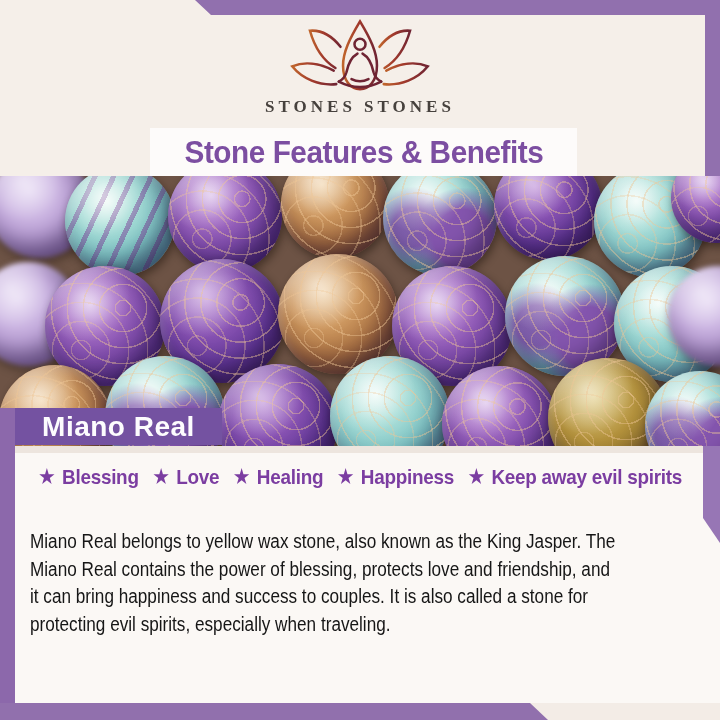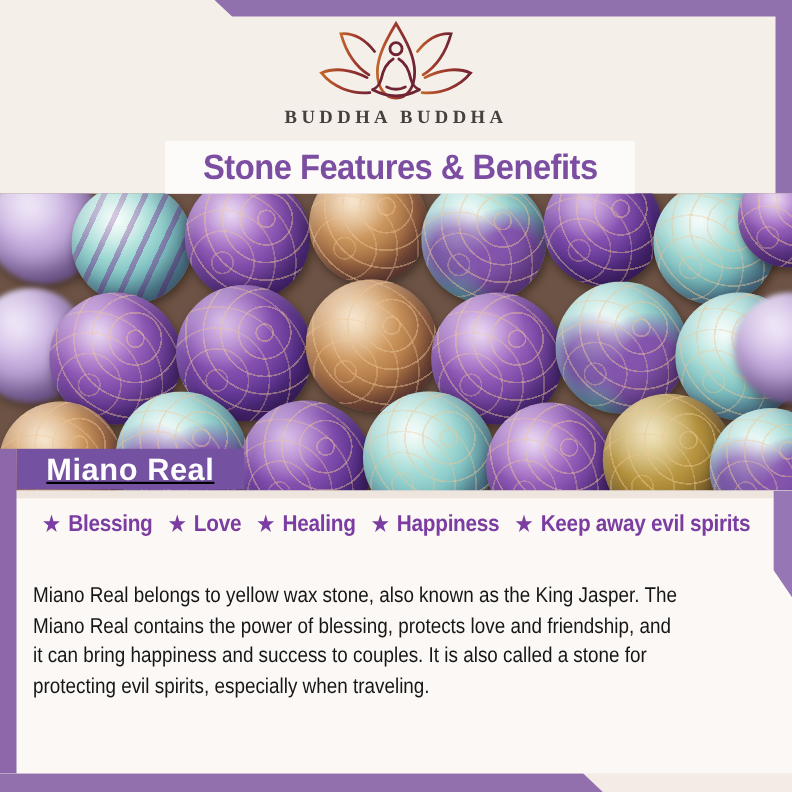--- a/index.html
+++ b/index.html
@@ -45,21 +45,21 @@
   .b-olive      { background: radial-gradient(circle at 38% 32%, #e3cf8a 0%, #b3913c 40%, #7c621f 75%, #4f3d12 100%); }
   .b-lavender   { background: radial-gradient(circle at 40% 35%, #e4d6f2 0%, #c4abdd 40%, #a487c6 75%, #8d6fb2 100%); filter:blur(2.5px); }
   .b-lavender::after { background:none; }
   .b-tealStripe { background:
       repeating-linear-gradient(115deg, rgba(122,62,150,0) 0 12px, rgba(122,62,150,.5) 12px 17px),
       radial-gradient(circle at 38% 32%, #eefaf6 0%, #aee0da 25%, #7cc4c4 55%, #4f97a4 85%, #3a7280 100%); }
   .b-tealStripe::after { background:none; }
 
   
   .product-label { position:absolute; left:15px; top:408px; width:207px; height:37px;
-    background:#7452A1; display:flex; align-items:center; justify-content:center; z-index:6;text-decoration:underline; }
+    background:#7452A1; display:flex; align-items:center; justify-content:center; z-index:6; }
   .product-label span { color:#FDFCFE; font-size:28px; font-weight:bold; letter-spacing:0.5px; }
 
   
   .content { position:absolute; left:0; top:446px; width:720px; height:257px;
     background:#FBF8F5; border-top:7px solid #EDE5DE; z-index:2; }
   .benefits { position:absolute; left:0; top:465px; width:720px; display:flex;
     justify-content:center; align-items:center; gap:15px; white-space:nowrap;
     transform:scaleX(0.9); z-index:3; }
   .benefit { display:flex; align-items:center; gap:7px; }
   .benefit .star { color:#7B3DA1; font-size:22px; line-height:1; }
@@ -103,21 +103,21 @@
         </g>
         <g fill="none" stroke="#6F2433" stroke-width="3" stroke-linecap="round">
           <circle cx="90" cy="31" r="6.5"></circle>
           <path d="M87,42 C80,46 76,54 74,64 C72,71 69,73 65,75"></path>
           <path d="M93,42 C100,46 104,54 106,64 C108,71 111,73 115,75"></path>
           <path d="M65,75 Q90,88 115,75"></path>
           <path d="M80,72 Q90,77 100,72"></path>
         </g>
       </svg>
     </div>
-    <div class="brand-name">BUDDHA BUDDHA</div>
+    <div class="brand-name">STONES STONES</div>
   </div>
 
   <div class="banner">
     <h1>Stone Features &amp; Benefits</h1>
   </div>
 
   <div class="photo" id="photo" title="Close-up photo of round purple, teal and copper imperial jasper gemstone beads with gold crackle veins">
       <div class="bead b-lavender" style="left: -12px; top: -22px; height: 104px; width: 104px;"></div>
       <div class="bead b-tealStripe" style="left: 65px; top: -10px; height: 110px; width: 110px;"></div>
       <div class="bead b-purple" style="left: 168px; top: -17px; height: 114px; width: 114px;"></div>

